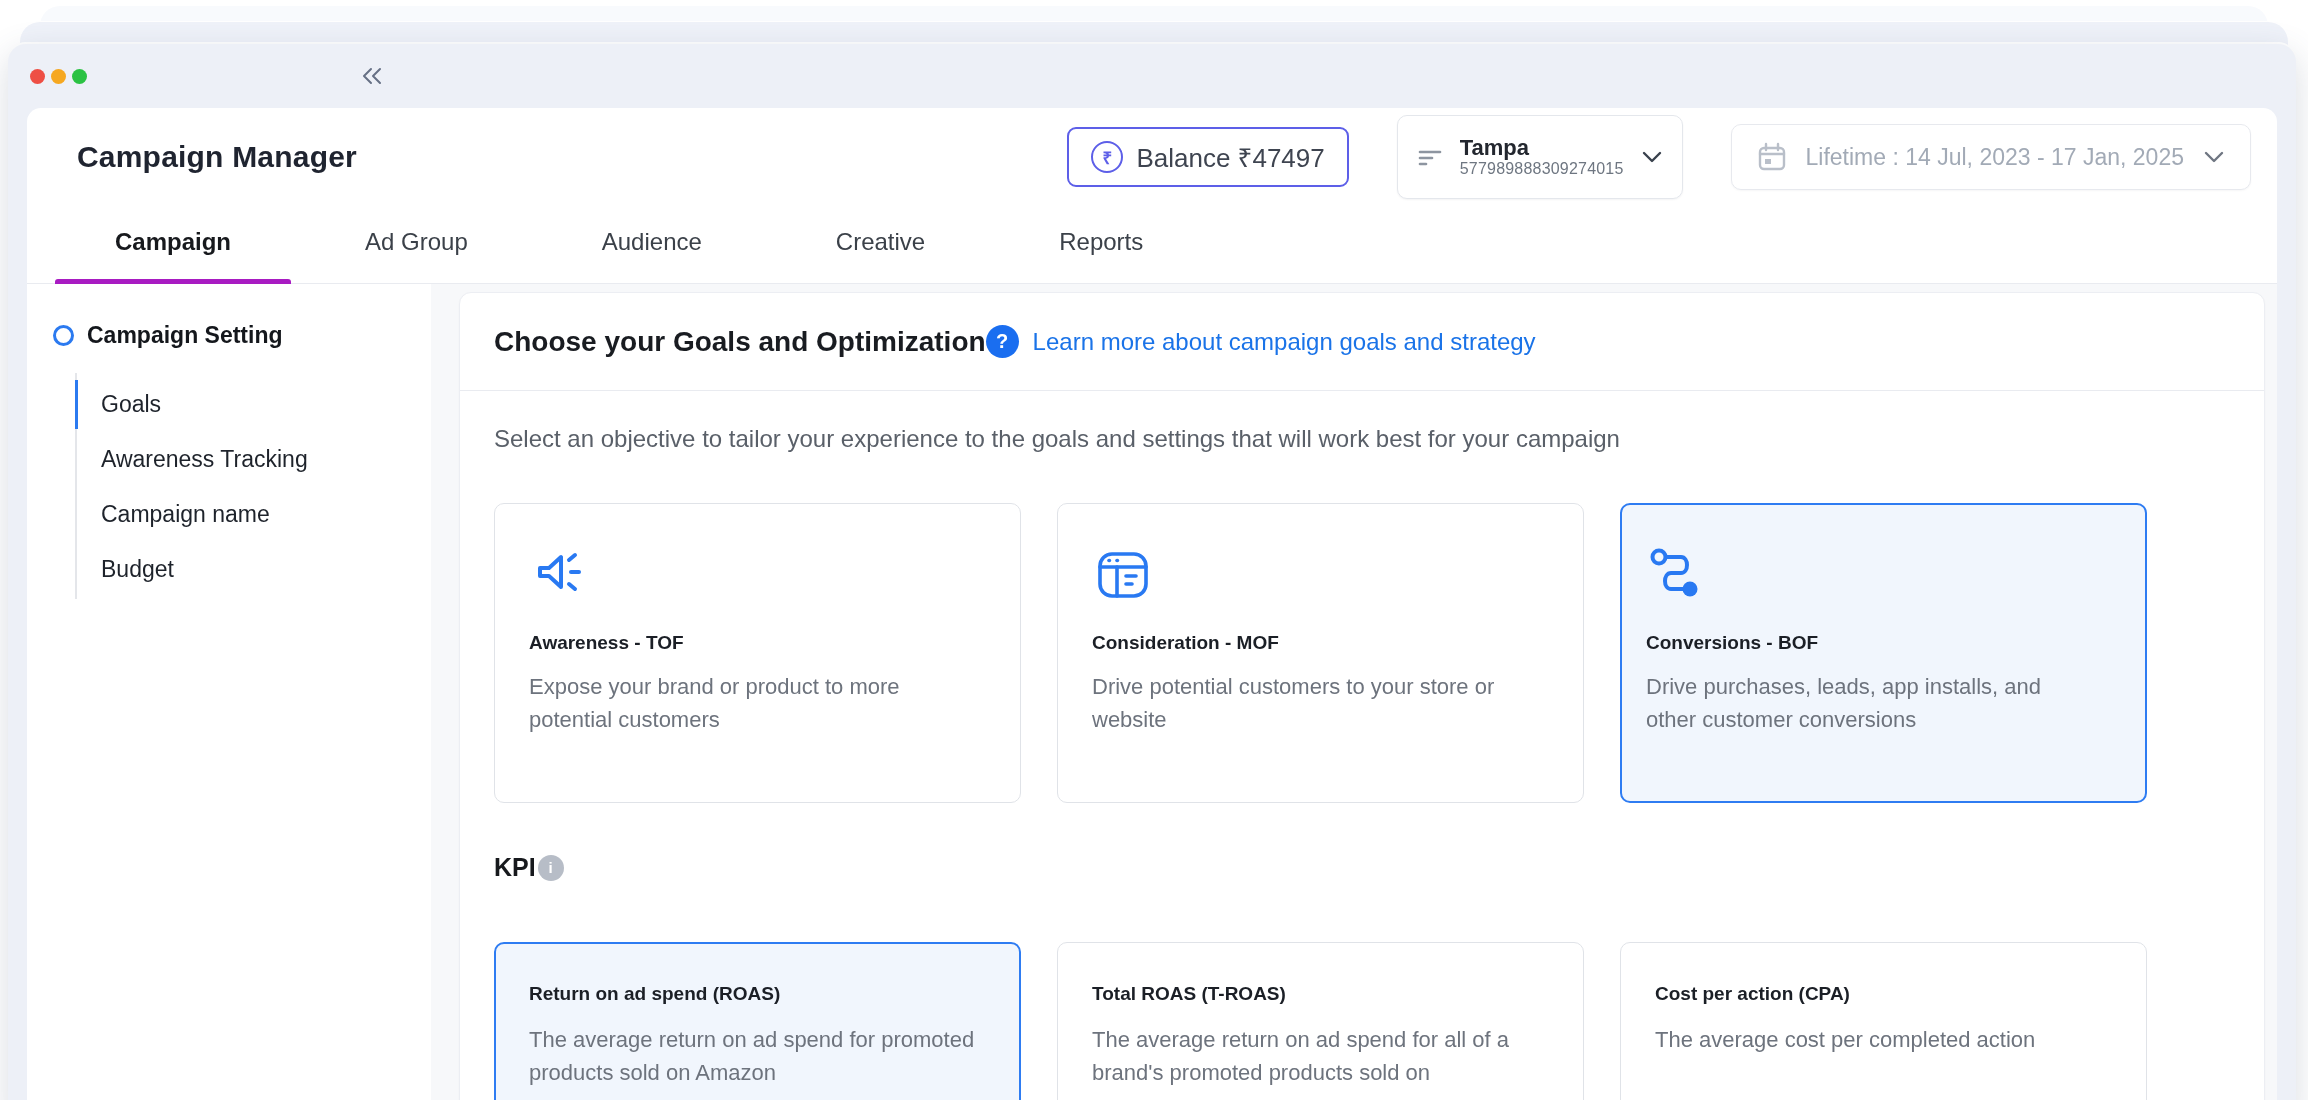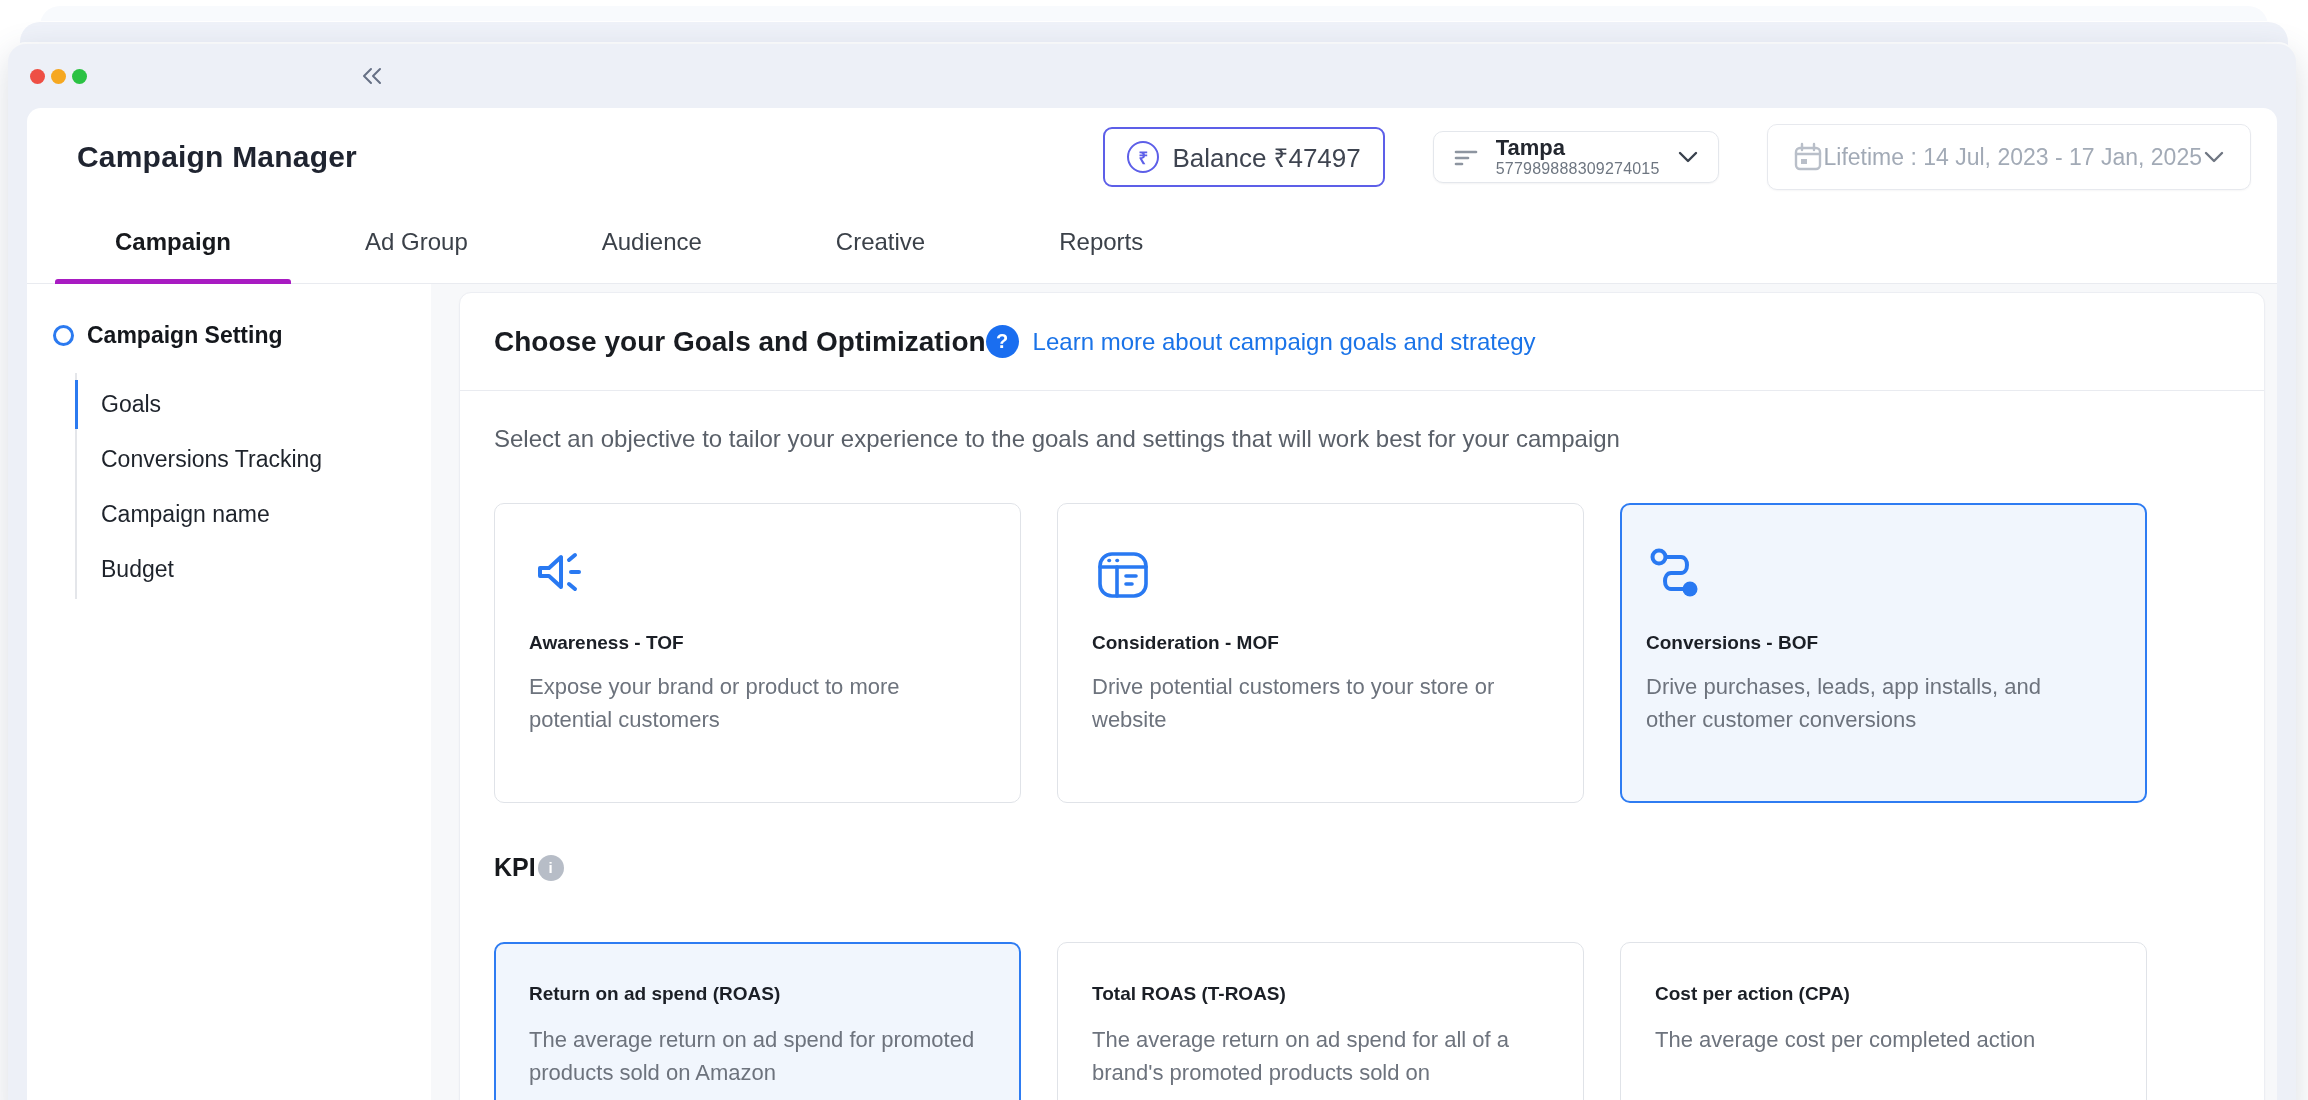--- a/index.html
+++ b/index.html
@@ -37,28 +37,28 @@
   .app-title { font-size:30px; font-weight:700; color:#1f2430; letter-spacing:.2px; }
   .header-controls { display:flex; align-items:center; gap:48px; }
 
   .balance-btn { height:60px; display:flex; align-items:center; gap:13px; background:#fff;
                  border:2px solid #5d5fe8; border-radius:9px; padding:0 22px; cursor:pointer; }
   .rupee-badge { width:32px; height:32px; border-radius:50%; border:2px solid #5d5fe8;
                  color:#5d5fe8; font-size:17px; font-weight:700; display:flex;
                  align-items:center; justify-content:center; }
   .balance-label { font-size:26px; font-weight:500; color:#3e4450; }
 
-  .account-btn { height:52px; display:flex; align-items:center; gap:16px; background:#fff;
+  .account-btn { height:84px; display:flex; align-items:center; gap:16px; background:#fff;
                  border:1px solid #e4e7ec; border-radius:10px; padding:0 18px;
                  box-shadow:0 1px 2px rgba(16,24,40,.05); cursor:pointer; }
   .account-texts { display:flex; flex-direction:column; line-height:1.15; }
   .account-name { font-size:22px; font-weight:700; color:#23272f; }
   .account-id { font-size:16px; color:#6e7681; letter-spacing:.2px; }
 
-  .daterange-btn { height:66px; display:flex; align-items:center; background:#fff;
+  .daterange-btn { height:66px; display:flex; align-items:center; gap:18px; background:#fff;
                    border:1px solid #e7e9ee; border-radius:10px; padding:0 24px;
                    box-shadow:0 1px 2px rgba(16,24,40,.04); cursor:pointer; }
   .daterange-label { font-size:23px; color:#a2aab6; }
 
   
   .tabs { height:84px; flex:none; display:flex; align-items:stretch; padding-left:28px;
           border-bottom:1px solid #e9ebf0; }
   .tab { position:relative; display:flex; align-items:center; padding:0 60px; margin-right:14px;
          font-size:24px; color:#3b4149; cursor:pointer; white-space:nowrap; }
   .tab.active { color:#17191d; font-weight:700; }
@@ -198,21 +198,21 @@
 
       <div class="workspace">
 
         <div class="sidebar">
           <div class="side-head">
             <span class="radio-circle"></span>
             <span class="side-head-label">Campaign Setting</span>
           </div>
           <ul class="side-list">
             <li class="side-item active">Goals</li>
-            <li class="side-item">Conversions Tracking</li>
+            <li class="side-item">Awareness Tracking</li>
             <li class="side-item">Campaign name</li>
             <li class="side-item">Budget</li>
           </ul>
         </div>
 
         <div class="main-panel">
 
           <div class="panel-header">
             <div class="panel-title">Choose your Goals and Optimization</div>
             <div class="learn-link">

